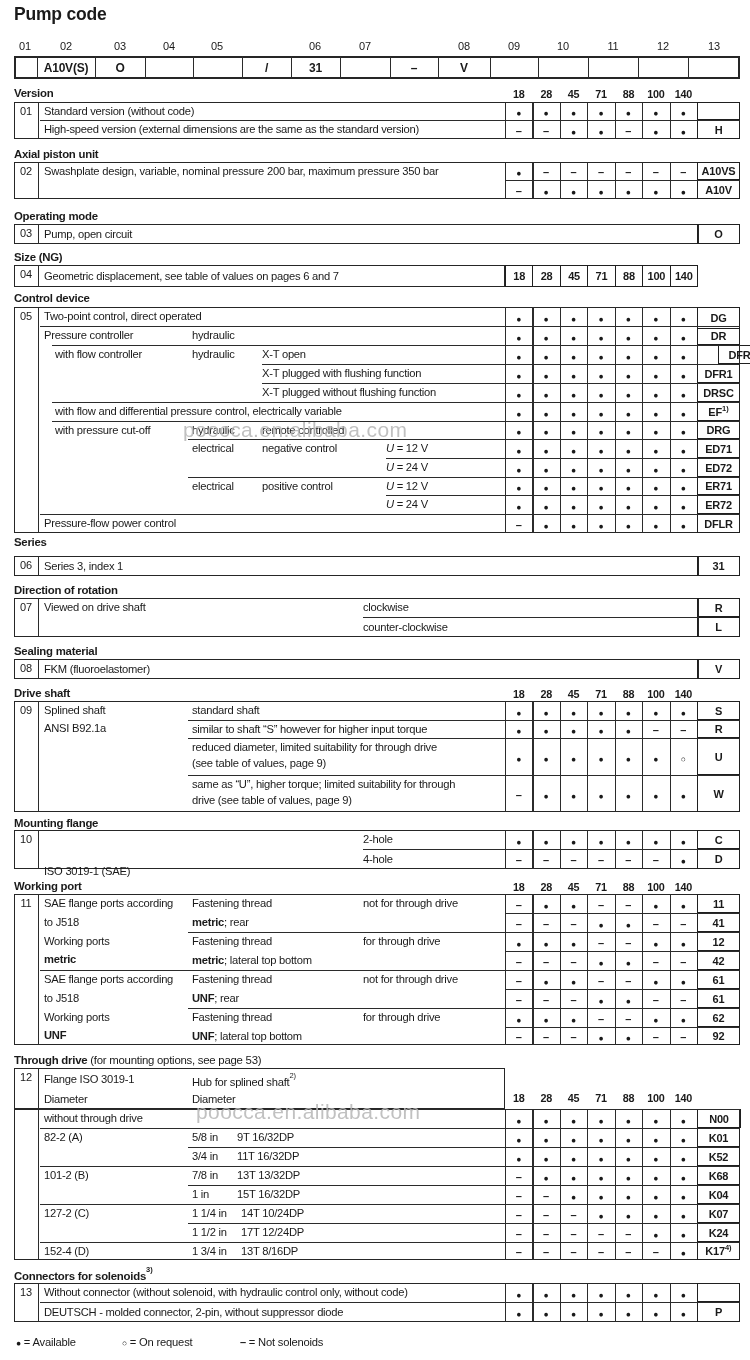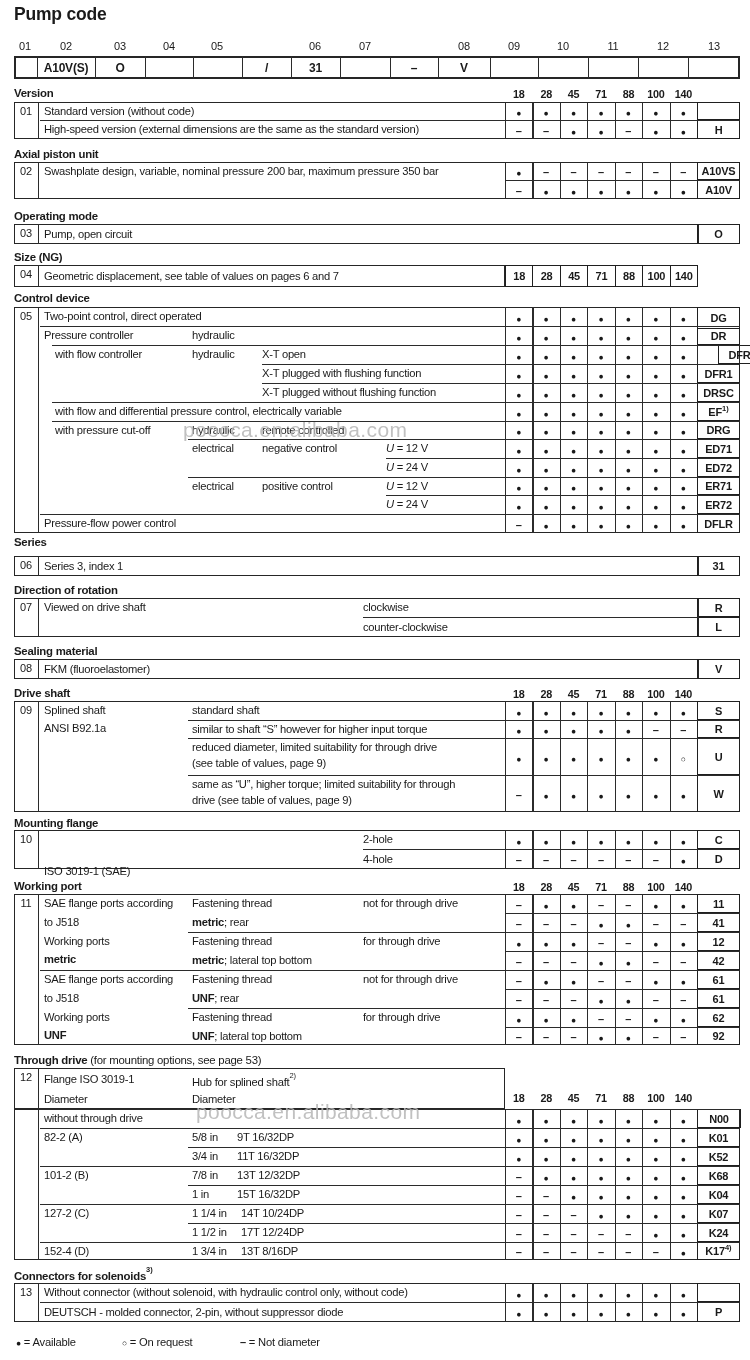--- a/index.html
+++ b/index.html
@@ -690,21 +690,21 @@
           <div class="dotcell" style="left: 587.29px; top: 1147px; width: 27.43px; height: 19px; line-height: 19px;"><span class="sym-b">●</span></div>
           <div class="dotcell" style="left: 614.72px; top: 1147px; width: 27.43px; height: 19px; line-height: 19px;"><span class="sym-b">●</span></div>
           <div class="dotcell" style="left: 642.15px; top: 1147px; width: 27.43px; height: 19px; line-height: 19px;"><span class="sym-b">●</span></div>
           <div class="dotcell" style="left: 669.58px; top: 1147px; width: 27.43px; height: 19px; line-height: 19px;"><span class="sym-b">●</span></div>
           <div class="codebox" style="left: 697px; top: 1147px; width: 43px; height: 19px;">K52</div>
         </div>
         <div class="hline" style="left: 188px; top: 1147px; width: 552px;"></div>
         <div class="abs">
           <div class="cell" style="left: 44px; top: 1166px; line-height: 19px;">101-2 (B)</div>
           <div class="cell" style="left: 192px; top: 1166px; line-height: 19px;">7/8 in</div>
-          <div class="cell" style="left: 237px; top: 1166px; line-height: 19px;">13T 12/32DP</div>
+          <div class="cell" style="left: 237px; top: 1166px; line-height: 19px;">13T 13/32DP</div>
           <div class="dotcell" style="left: 505px; top: 1166px; width: 27.43px; height: 19px; line-height: 19px;"><span class="sym-n">–</span></div>
           <div class="dotcell" style="left: 532.43px; top: 1166px; width: 27.43px; height: 19px; line-height: 19px;"><span class="sym-b">●</span></div>
           <div class="dotcell" style="left: 559.86px; top: 1166px; width: 27.43px; height: 19px; line-height: 19px;"><span class="sym-b">●</span></div>
           <div class="dotcell" style="left: 587.29px; top: 1166px; width: 27.43px; height: 19px; line-height: 19px;"><span class="sym-b">●</span></div>
           <div class="dotcell" style="left: 614.72px; top: 1166px; width: 27.43px; height: 19px; line-height: 19px;"><span class="sym-b">●</span></div>
           <div class="dotcell" style="left: 642.15px; top: 1166px; width: 27.43px; height: 19px; line-height: 19px;"><span class="sym-b">●</span></div>
           <div class="dotcell" style="left: 669.58px; top: 1166px; width: 27.43px; height: 19px; line-height: 19px;"><span class="sym-b">●</span></div>
           <div class="codebox" style="left: 697px; top: 1166px; width: 43px; height: 19px;">K68</div>
         </div>
         <div class="hline" style="left: 40px; top: 1166px; width: 700px;"></div>
@@ -797,19 +797,19 @@
           <div class="dotcell" style="left: 642.15px; top: 1302px; width: 27.43px; height: 20px; line-height: 20px;"><span class="sym-b">●</span></div>
           <div class="dotcell" style="left: 669.58px; top: 1302px; width: 27.43px; height: 20px; line-height: 20px;"><span class="sym-b">●</span></div>
           <div class="codebox" style="left: 697px; top: 1302px; width: 43px; height: 20px;">P</div>
         </div>
         <div class="hline" style="left: 40px; top: 1302px; width: 700px;"></div>
       </div>
     </div>
   <div id="legend-area">
       <div class="legend-item" style="left: 16px; top: 1336px;"><span class="sym-b">●</span><span>  =  </span><span>Available</span></div>
       <div class="legend-item" style="left: 122px; top: 1336px;"><span class="sym-o">○</span><span>  =  </span><span>On request</span></div>
-      <div class="legend-item" style="left: 240px; top: 1336px;"><span class="sym-n">–</span><span>  =  </span><span>Not diameter</span></div>
+      <div class="legend-item" style="left: 240px; top: 1336px;"><span class="sym-n">–</span><span>  =  </span><span>Not solenoids</span></div>
     </div>
   <div id="watermark-area">
       <div class="watermark" style="left: 183px; top: 418px;">poocca.en.alibaba.com</div>
       <div class="watermark" style="left: 196px; top: 1100px;">poocca.en.alibaba.com</div>
     </div>
 </div>
 
 </body></html>

